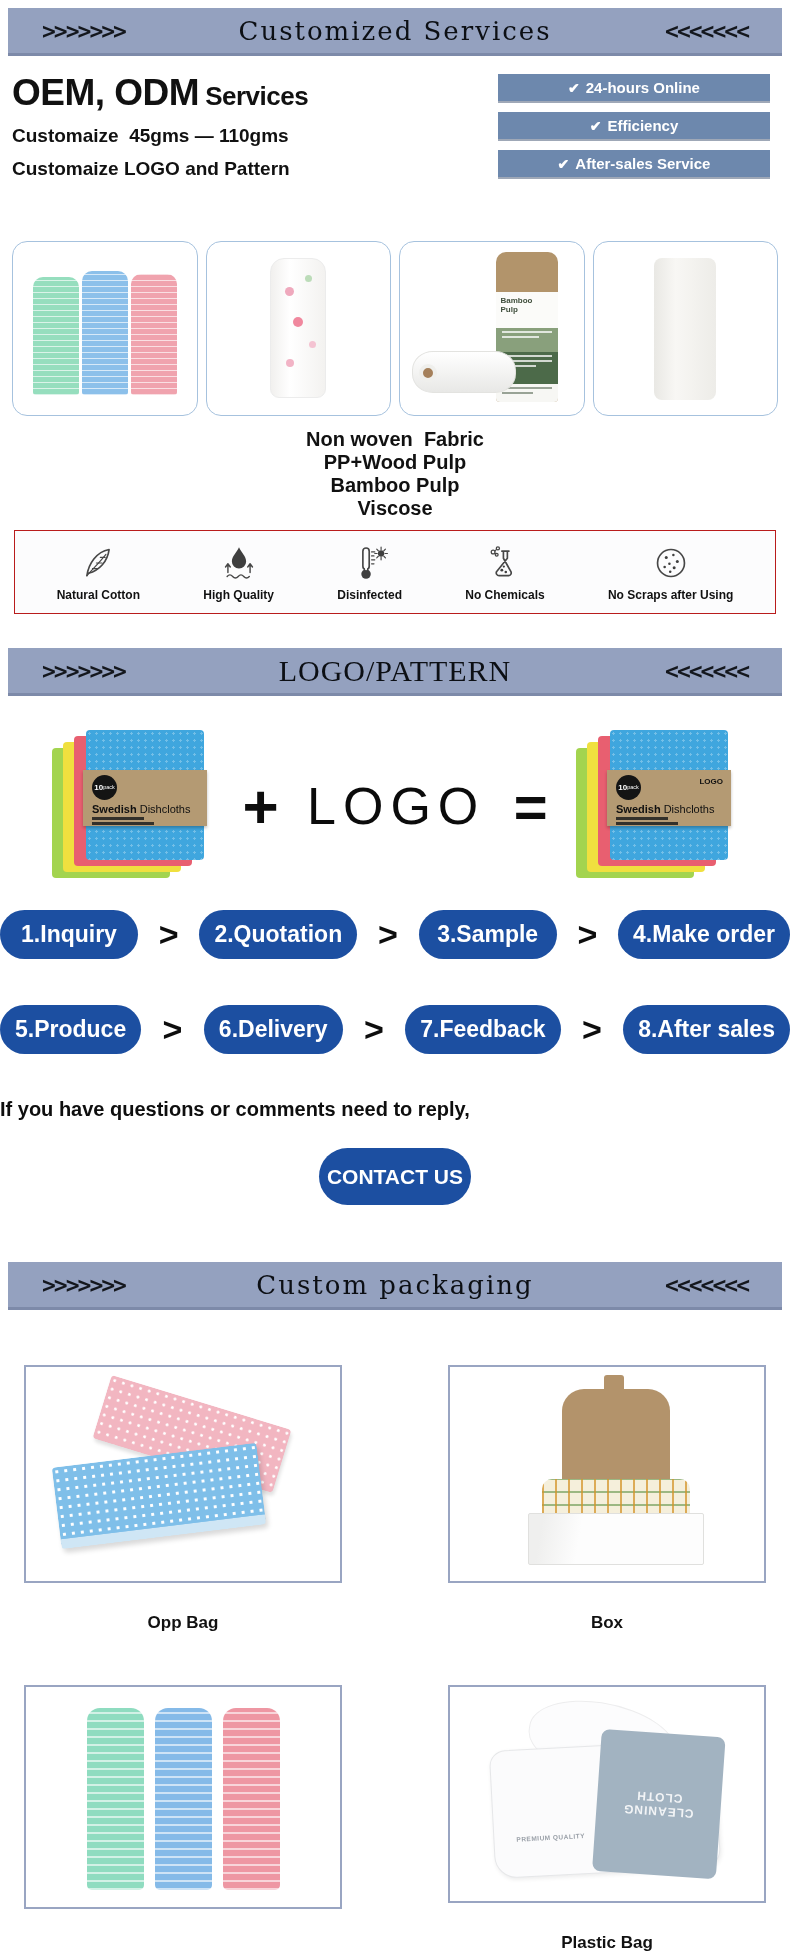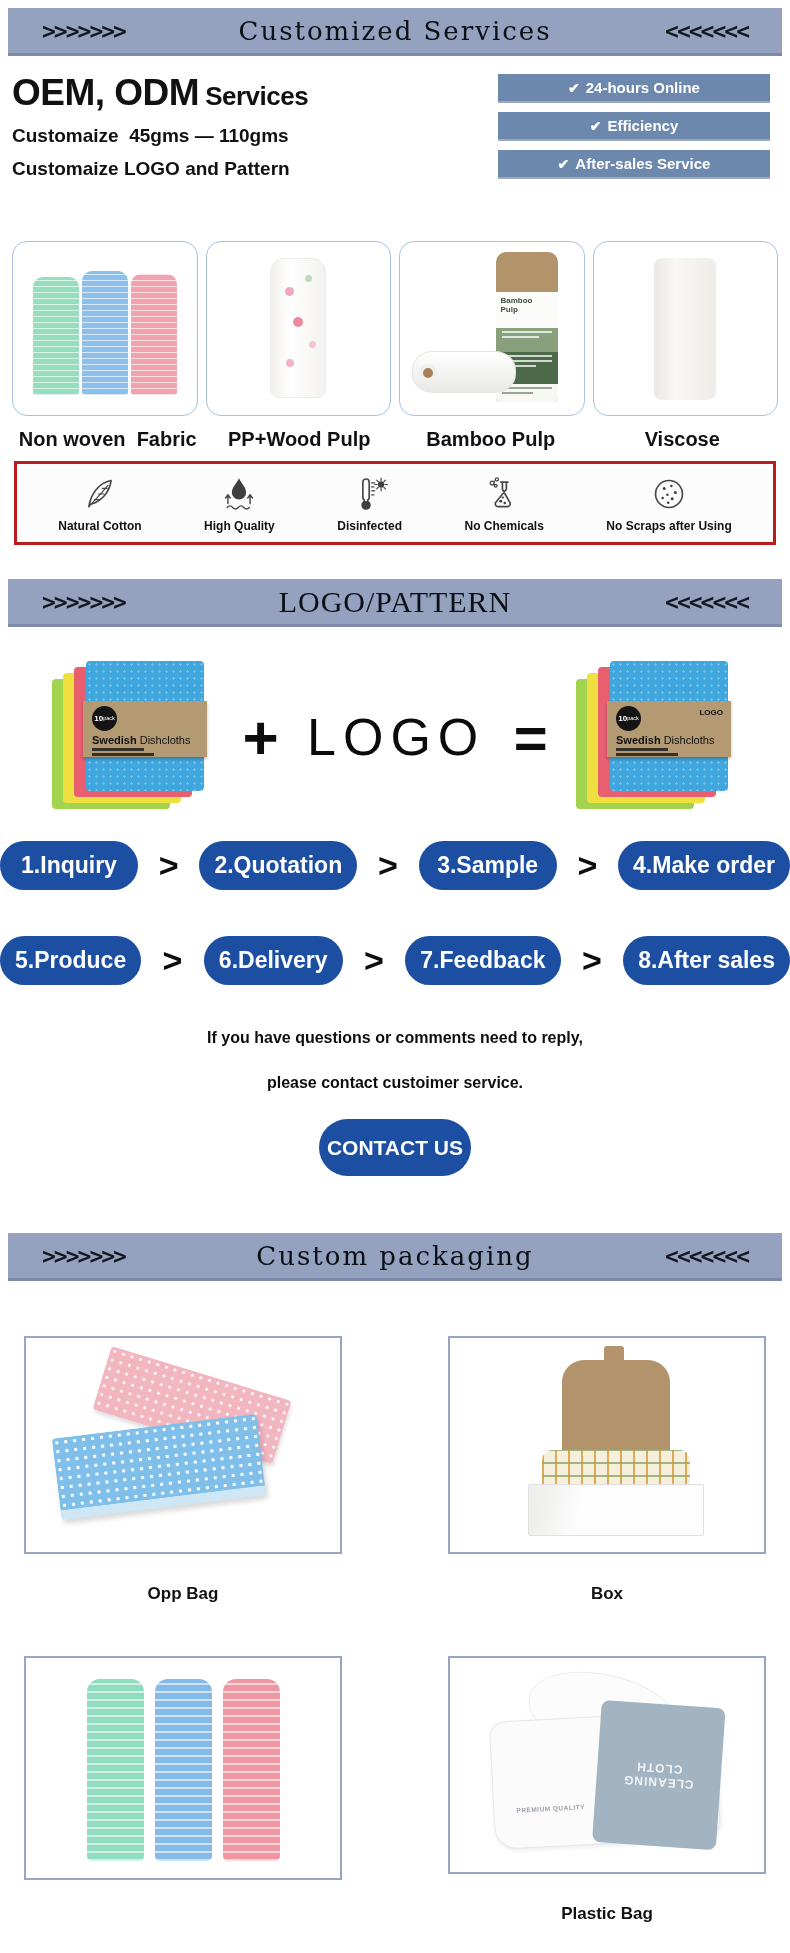--- a/index.html
+++ b/index.html
@@ -24,21 +24,21 @@
   .badges { width:272px; display:flex; flex-direction:column; gap:11px; padding-top:2px; margin-right:10px; }
   .badge { height:27px; background:#6d88ad; color:#fff; font-weight:700; font-size:15px;
            display:flex; align-items:center; justify-content:center; gap:6px;
            box-shadow:0 2px 0 rgba(43,62,95,.45); }
   .badge .check { font-size:14px; }
 
   
   .cards { display:flex; gap:8px; padding:0 12px; margin-top:13px; }
   .mcard { flex:1; height:175px; border:1.5px solid #a6c2de; border-radius:15px; background:#fff;
            position:relative; overflow:hidden; }
-  .card-labels { display:flex; padding:0 12px; margin-top:12px; }
+  .card-labels { display:flex; padding:0 12px; margin-top:12px;flex-direction:column; }
   .card-labels span { flex:1; text-align:center; font-size:20px; font-weight:800; }
 
   
   .rolls { position:absolute; inset:0; display:flex; align-items:flex-end; justify-content:center;
            gap:3px; padding-bottom:20px; }
   .roll { width:46px; height:118px; border-radius:10px 10px 3px 3px;
           background-image:repeating-linear-gradient(0deg, rgba(255,255,255,.65) 0 1.5px, transparent 1.5px 6px); }
   .roll.mint { background-color:#96debe; }
   .roll.blue { background-color:#8cc0ea; height:124px; }
   .roll.pink { background-color:#f0a3ae; height:121px; }
@@ -62,21 +62,21 @@
   .wroll { position:absolute; left:12px; bottom:22px; width:104px; height:42px;
            background:linear-gradient(#ffffff,#e8e8e6); border:1px solid #e3e3e0; border-radius:21px / 19px; }
   .wroll .core { position:absolute; left:6px; top:12px; width:18px; height:18px; border-radius:50%;
                  background:#a5805b; border:4px solid #efefec; }
 
   
   .viscose-roll { position:absolute; left:50%; top:16px; transform:translateX(-50%); width:62px; height:142px;
                   background:linear-gradient(90deg,#e9e8e4,#f8f7f4 35%,#edecE8); border-radius:8px; }
 
   
-  .features { margin:10px 14px 0; border:3px solid #b91c1c; background:#fcfcfd; height:84px;
+  .features { margin:10px 14px 0; border:1px solid #b91c1c; background:#fcfcfd; height:84px;
               display:flex; align-items:center; justify-content:space-around; padding:6px 10px 4px; }
   .feature { display:flex; flex-direction:column; align-items:center; gap:6px; }
   .feature svg { height:38px; width:46px; }
   .flabel { font-size:12px; font-weight:700; }
 
   
   .banner2 { margin-top:34px; }
 
   
   .equation { display:flex; align-items:center; justify-content:space-between; padding:34px 52px 14px; height:200px; }
@@ -107,21 +107,21 @@
 
   
   .process { display:flex; align-items:center; justify-content:space-between; padding:0 0; }
   .process.row1 { margin-top:14px; }
   .process.row2 { margin-top:46px; }
   .pill { height:49px; min-width:138px; padding:0 15px; border-radius:25px; background:#1c4fa1;
           color:#fff; font-size:23px; font-weight:700; display:flex; align-items:center; justify-content:center; }
   .psep { font-size:34px; font-weight:900; color:#0d0d0d; }
 
   
-  .contact-line { text-align:center; font-size:16px; font-weight:600; color:#0e0e0e; }
+  .contact-line { text-align:left; font-size:20px; font-weight:600; color:#0e0e0e; }
   .cl1 { margin-top:44px; }
   .cl2 { margin-top:27px; }
   .contact-btn { display:flex; align-items:center; justify-content:center; margin:27px auto 0;
                  width:152px; height:57px; border-radius:29px; background:#1c4fa1; border:none;
                  color:#fff; font-size:21px; font-weight:700; font-family:"Liberation Sans", sans-serif; cursor:pointer; }
 
   
   .banner3 { margin-top:57px; }
 
   
@@ -384,21 +384,20 @@
     <div class="pill">5.Produce</div>
     <span class="psep">&gt;</span>
     <div class="pill">6.Delivery</div>
     <span class="psep">&gt;</span>
     <div class="pill">7.Feedback</div>
     <span class="psep">&gt;</span>
     <div class="pill">8.After sales</div>
   </div>
 
   <p class="contact-line cl1">If you have questions or comments need to reply,</p>
-  <p class="contact-line cl2">please contact custoimer service.</p>
   <button class="contact-btn">CONTACT US</button>
 
   <div class="banner banner3">
     <span class="arrows">&gt;&gt;&gt;&gt;&gt;&gt;&gt;</span>
     <span class="btitle">Custom packaging</span>
     <span class="arrows">&lt;&lt;&lt;&lt;&lt;&lt;&lt;</span>
   </div>
 
   <div class="pack-grid g1">
     <div class="pack-col">

